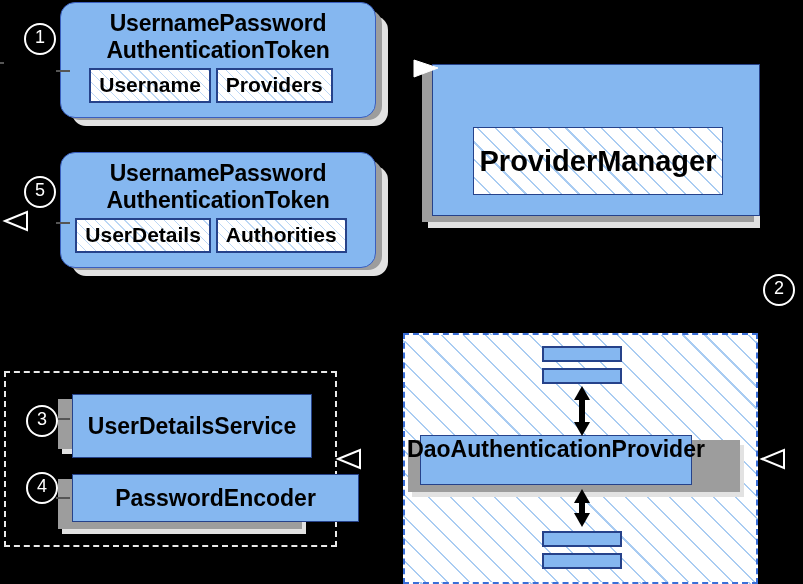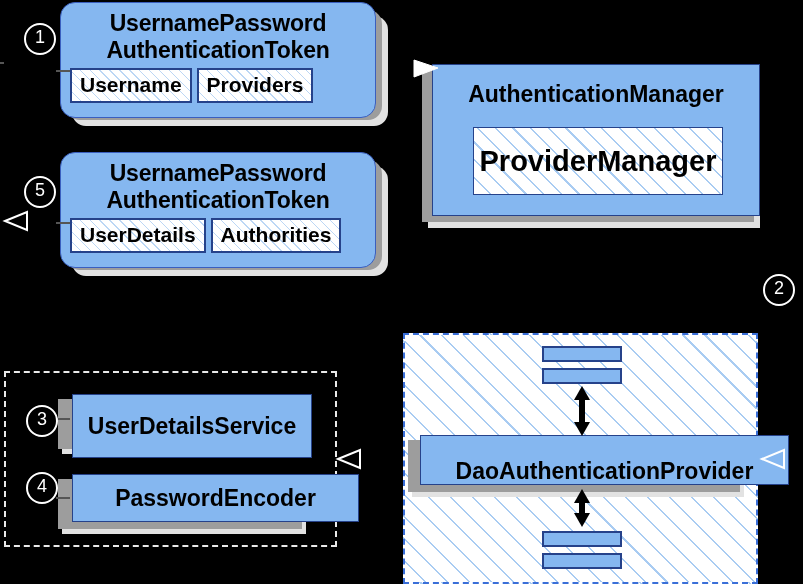--- a/index.html
+++ b/index.html
@@ -42,21 +42,22 @@
     font-weight: bold;
     font-size: 23px;
     color: #000000;
     line-height: 27px;
     padding-top: 7px;
     letter-spacing: -0.2px;
   }
   .token-fields {
     display: flex;
     gap: 5px;
-    padding: 4px 14px 0 9px;
+    padding: 4px 14px 0 0;
+    justify-content: center;
   }
   .field-box {
     background: #ffffff;
     background-image: repeating-linear-gradient(
         45deg, transparent 0 6px, #bcd7f5 6px 7px);
     border: 2px solid #26428a;
     box-sizing: border-box;
     font-weight: bold;
     font-size: 21px;
     color: #000000;
@@ -199,21 +200,20 @@
       <div class="field-box">UserDetails</div>
       <div class="field-box">Authorities</div>
     </div>
   </div>
   <div class="num-circle" style="left:24px; top:176px;">5</div>
   <div class="stub" style="left:56px; top:222px; width:14px; height:2px;"></div>
 
   <div class="sq-shadow-light" style="left:428px; top:76px; width:332px; height:152px;"></div>
   <div class="sq-shadow-dark" style="left:422px; top:70px; width:332px; height:152px;"></div>
   <div class="sq-card" style="left:432px; top:64px; width:328px; height:152px; padding-top:16px;">
-    <div class="sq-title">AuthenticationManager</div>
     <div class="hatch-box" style="position:absolute; left:40px; top:62px; width:250px; height:68px;">ProviderManager</div>
   </div>
 
   <div class="num-circle" style="left:763px; top:274px;">2</div>
 
   <div class="dashed-region-light" style="left:4px; top:371px; width:333px; height:176px;"></div>
 
   <div class="sq-shadow-light" style="left:62px; top:404px; width:244px; height:50px;"></div>
   <div class="sq-shadow-dark" style="left:58px; top:399px; width:244px; height:50px;"></div>
   <div class="sq-card" style="left:72px; top:394px; width:240px; height:64px; display:flex; align-items:center; justify-content:center;">
@@ -230,21 +230,21 @@
   <div class="num-circle" style="left:26px; top:472px;">4</div>
   <div class="stub" style="left:56px; top:497px; width:14px; height:2px;"></div>
 
   <div class="dashed-region-hatch" style="left:403px; top:333px; width:355px; height:251px;"></div>
 
   <div class="bar-card" style="left:542px; top:346px; width:80px; height:16px;"></div>
   <div class="bar-card" style="left:542px; top:368px; width:80px; height:16px;"></div>
 
   <div class="sq-shadow-light" style="left:412px; top:445px; width:332px; height:52px;"></div>
   <div class="sq-shadow-dark" style="left:408px; top:440px; width:332px; height:52px;"></div>
-  <div class="sq-card" style="left:420px; top:435px; width:369px; height:50px; display:flex; align-items:flex-end; justify-content:center;">
+  <div class="sq-card" style="left:420px; top:435px; width:272px; height:50px; display:flex; align-items:flex-start; justify-content:center;">
     <span class="sq-title">DaoAuthenticationProvider</span>
   </div>
 
   <div class="bar-card" style="left:542px; top:531px; width:80px; height:16px;"></div>
   <div class="bar-card" style="left:542px; top:553px; width:80px; height:16px;"></div>
 
   <svg id="overlay" viewBox="0 0 803 584" xmlns="http://www.w3.org/2000/svg">
 
     <g>
       <polygon points="414,60 438,68 414,77" fill="#ffffff" stroke="#ffffff" stroke-width="1"></polygon>

